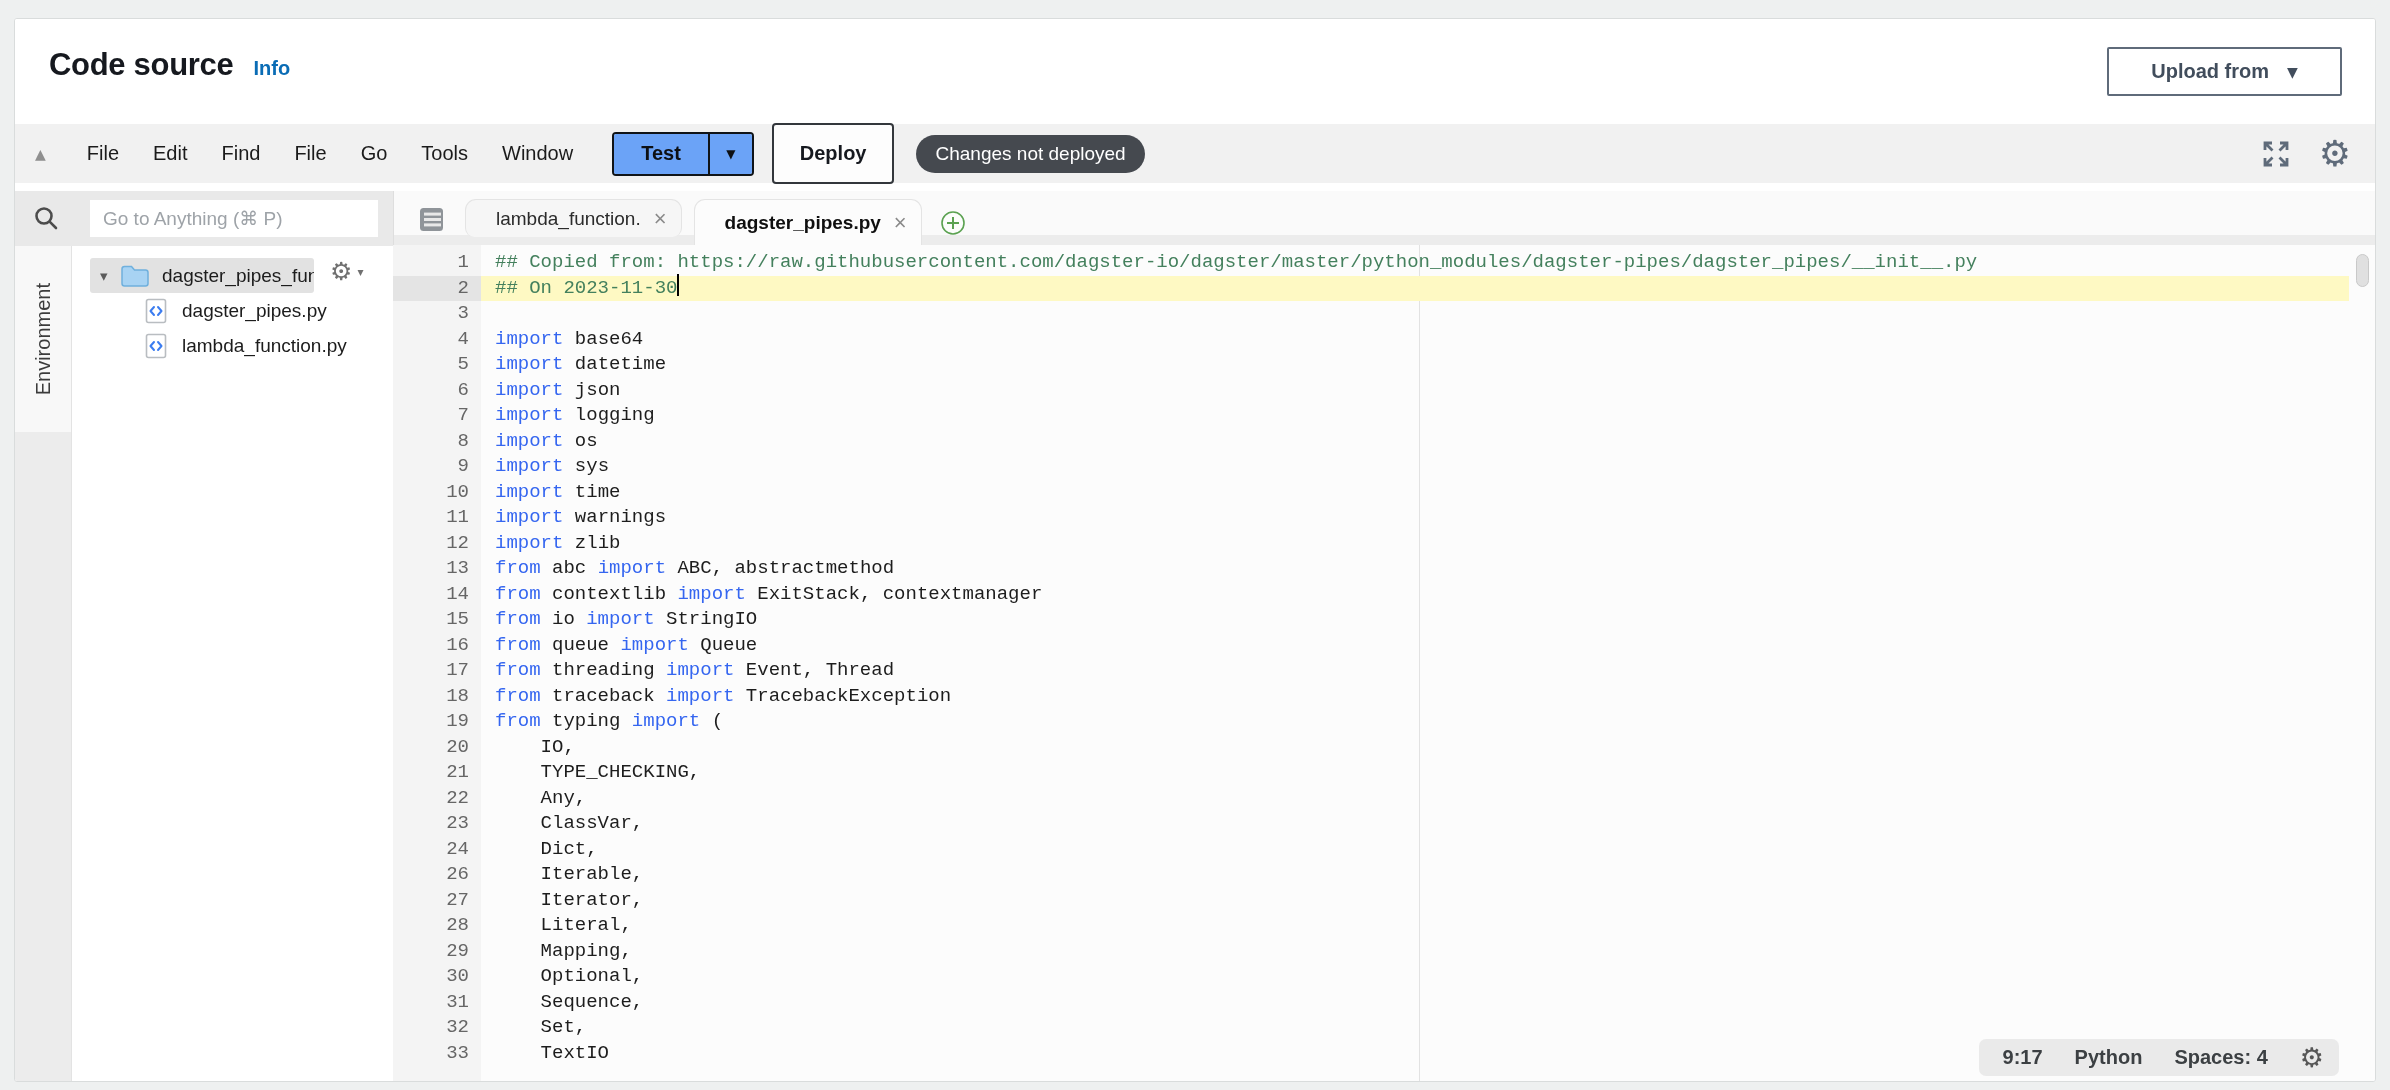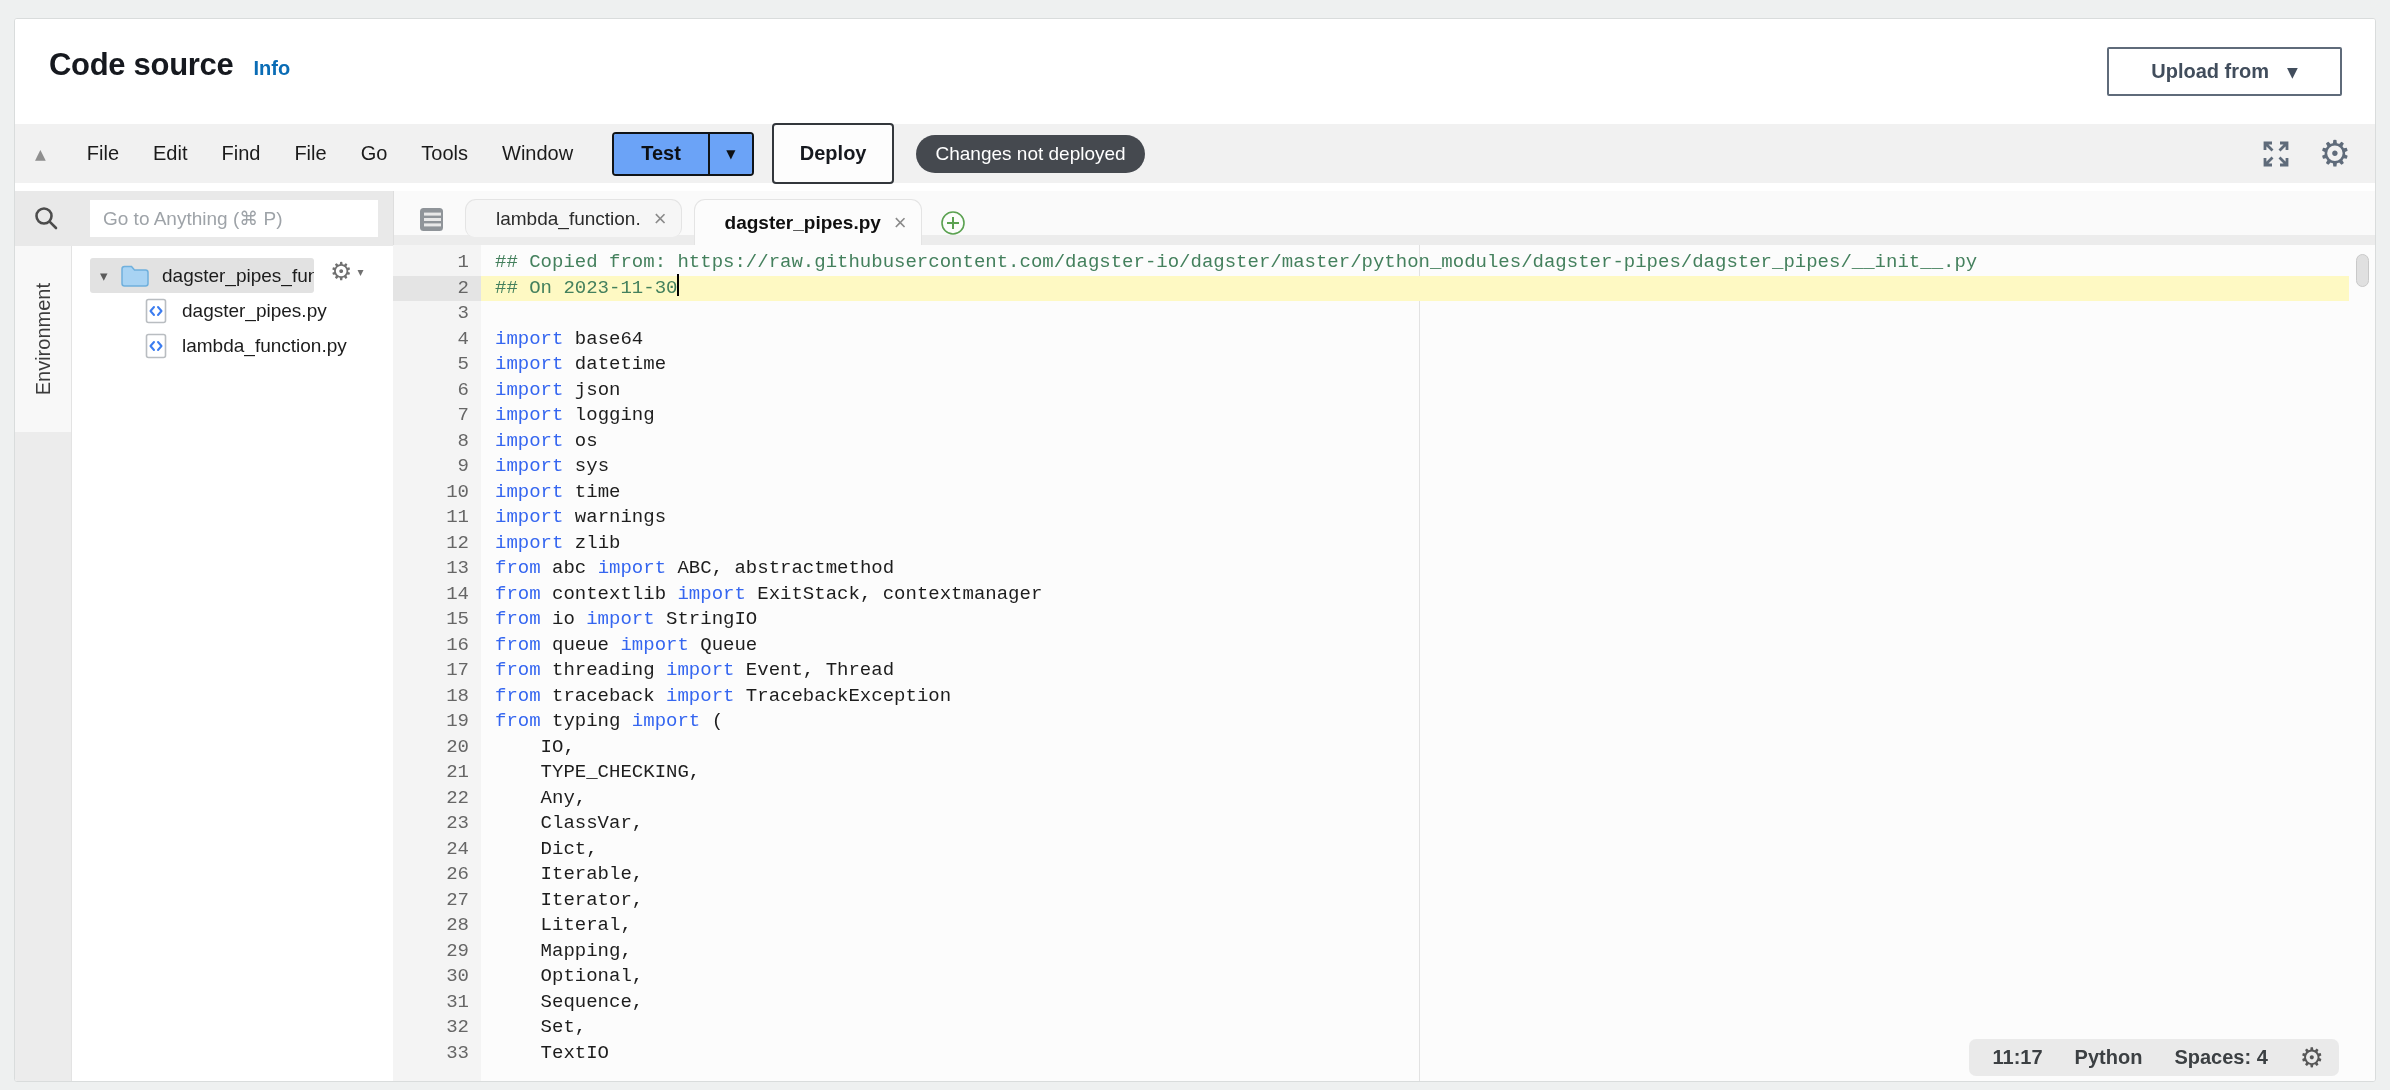--- a/index.html
+++ b/index.html
@@ -363,20 +363,20 @@
                 <span class="codetxt"><span class="pl">    TextIO</span></span>
               </div>
             </div>
           <div class="scroll-thumb"></div>
         </div>
       </div>
 
     </div>
 
     <div class="statusbar">
-      <span>11:17</span>
+      <span>9:17</span>
       <span>Python</span>
       <span>Spaces: 4</span>
       <span class="gear-sm">⚙</span>
     </div>
 
   </section>
 </div>
 
 </body></html>

